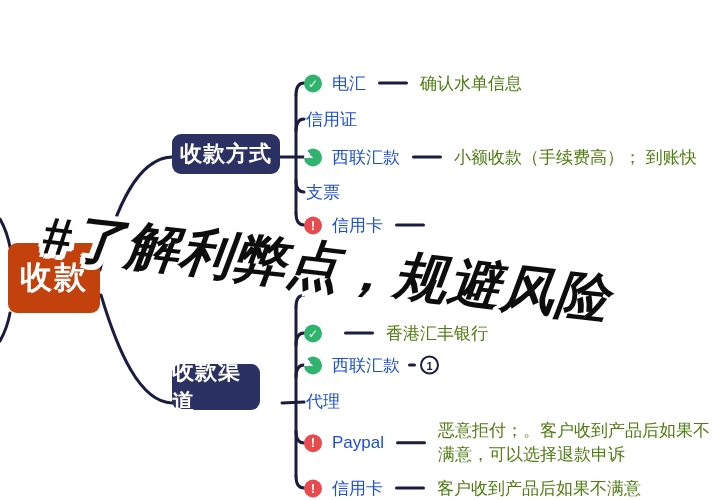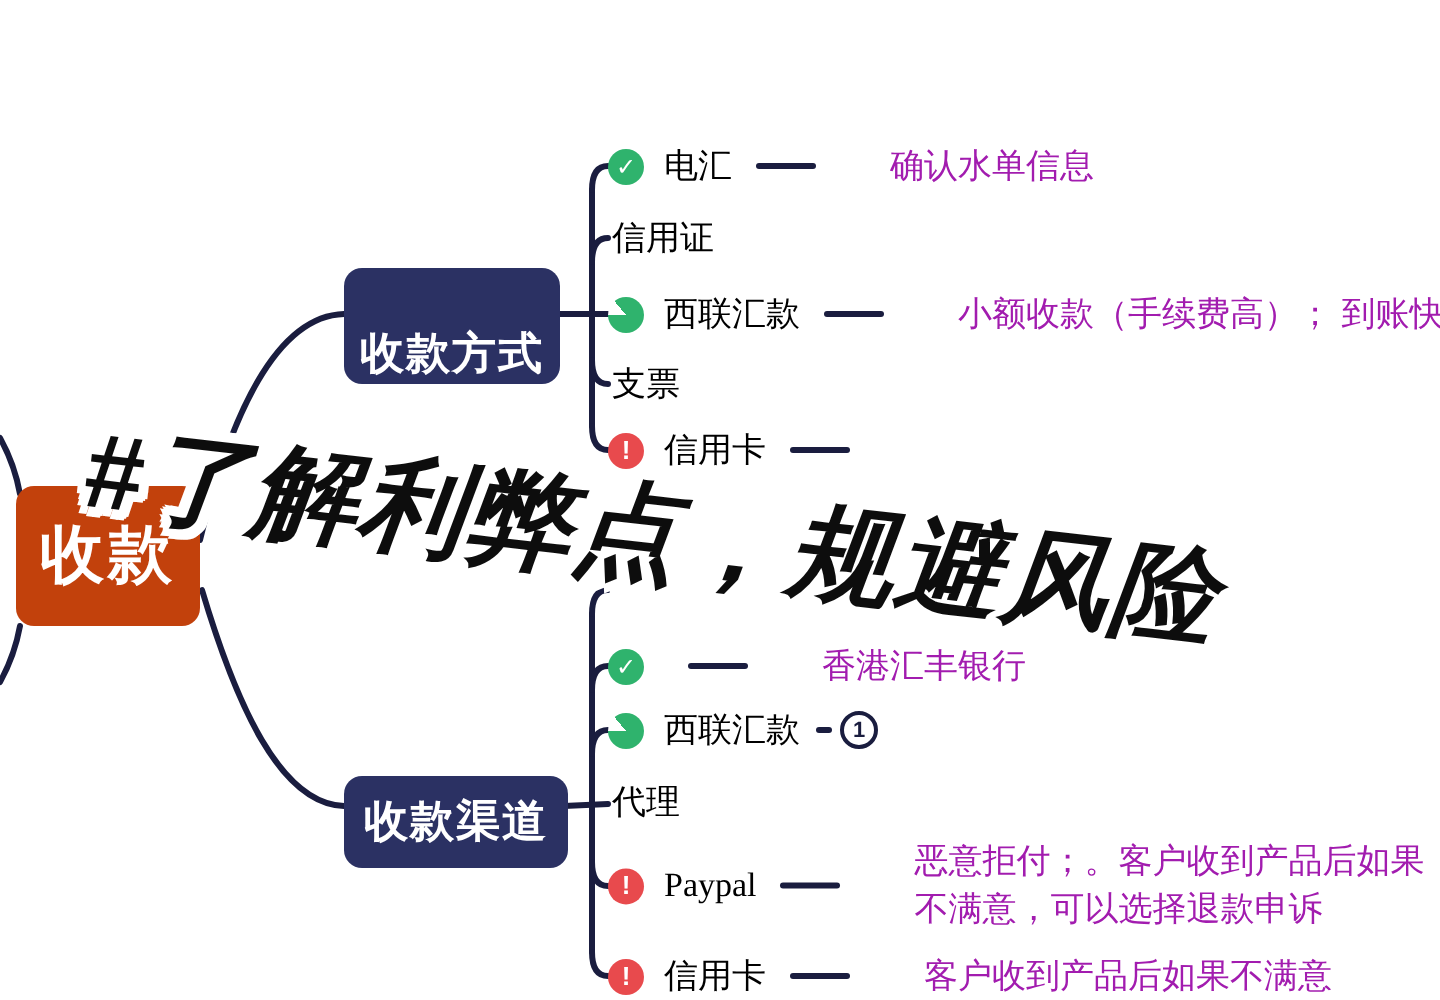--- a/index.html
+++ b/index.html
@@ -23,22 +23,22 @@
     width:18px;height:18px;border-radius:50%;flex:0 0 18px;margin-right:10px;
     display:flex;align-items:center;justify-content:center;position:relative;
   }
   .icon.check{background:#2fb36d;}
   .icon.check::after{content:"✓";color:#fff;font-size:12px;font-weight:bold;line-height:1;}
   .icon.pie{background:conic-gradient(from 270deg,#ffffff 0deg 50deg,#2fb36d 50deg 360deg);}
   .icon.exclaim{background:#e84a4d;}
   .icon.exclaim::after{content:"!";color:#fff;font-size:13px;font-weight:bold;line-height:1;}
   .dash{width:30px;height:3px;background:#1a1d3f;border-radius:2px;margin:0 12px;flex:0 0 30px;}
   .dash.short{width:8px;flex-basis:8px;margin:0 4px 0 8px;}
-  .topic{color:#000000;font-family:Liberation Serif, serif;}
-  .note{color:#a21caf;margin-left:25px;}
+  .topic{color:#1d4ed8;}
+  .note{color:#4d7c0f;}
   .note.wrap{white-space:normal;max-width:300px;line-height:1.4;}
   .prio{
     width:15px;height:15px;border:2px solid #1a1d3f;border-radius:50%;background:#fff;
     display:flex;align-items:center;justify-content:center;
     font-size:11px;font-weight:bold;color:#1a1d3f;flex:0 0 15px;
   }
   .watermark{
     position:absolute;left:46px;top:200px;z-index:5;width:560px;
     font-size:53px;font-weight:900;color:#0d0d0d;letter-spacing:1px;
     transform:rotate(6.5deg);transform-origin:left top;white-space:nowrap;
@@ -77,24 +77,24 @@
       <path d="M304,365 Q296,365 296,377"></path>
       <path d="M304,443 Q296,443 296,431"></path>
       <path d="M304,488 Q296,488 296,476"></path>
     </g>
   </svg>
 
   <div class="node root" style="left:8px;top:243px;width:92px;height:70px;">
     <span>收款</span>
   </div>
 
-  <div class="node branch" style="left:172px;top:134px;width:108px;height:58px;align-items:flex-end;">
+  <div class="node branch" style="left:172px;top:134px;width:108px;height:40px;">
     <span>收款方式</span>
   </div>
-  <div class="node branch" style="left:172px;top:388px;width:112px;height:46px;">
+  <div class="node branch" style="left:172px;top:364px;width:88px;height:46px;">
     <span>收款渠道</span>
   </div>
 
   <div class="row" style="left:304px;top:83px;">
     <span class="icon check"></span>
     <span class="topic">电汇</span>
     <span class="dash"></span>
     <span class="note">确认水单信息</span>
   </div>
   <div class="row" style="left:306px;top:119px;">

